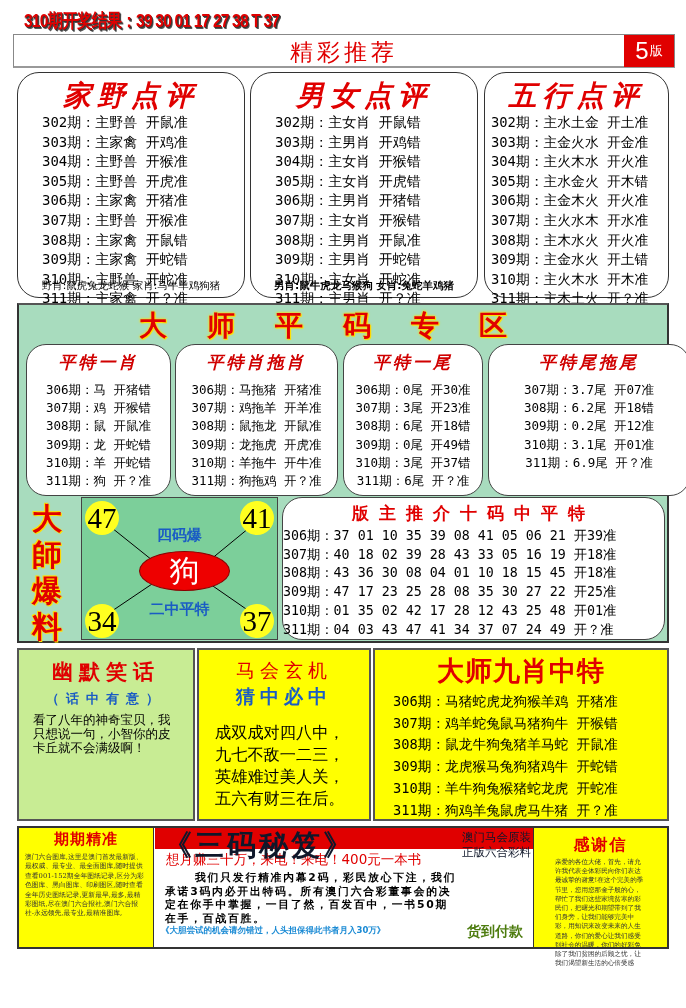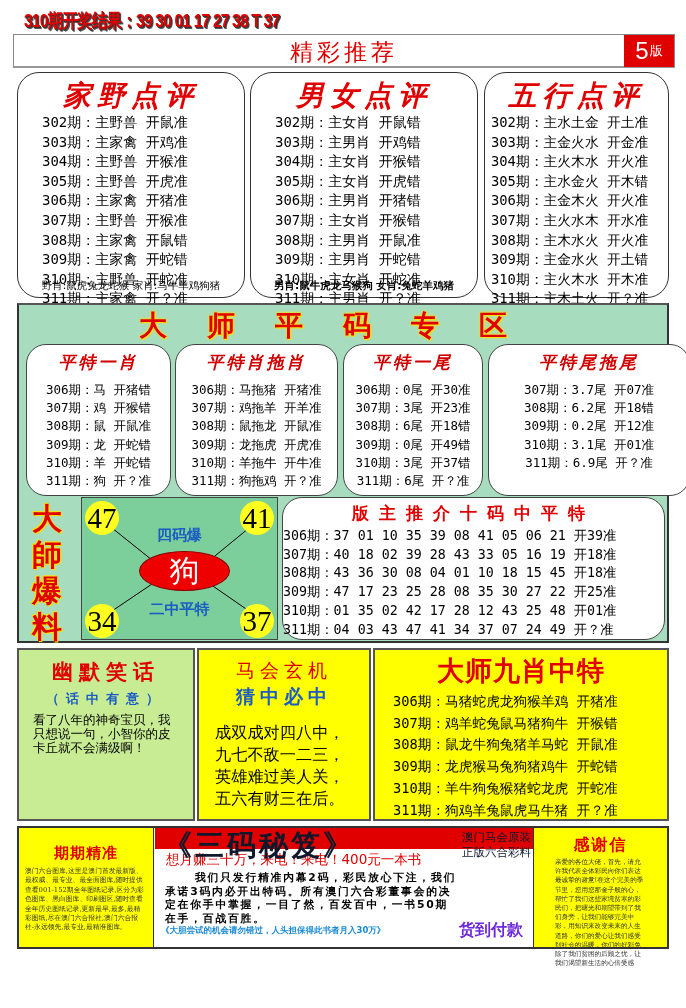--- a/index.html
+++ b/index.html
@@ -47,31 +47,31 @@
   .machine .m-title { text-align: center; color: #e00000; font-size: 19px; letter-spacing: 5px; margin-top: 8px; }
   .machine .m-sub { text-align: center; color: #1a5cc4; font-size: 19px; letter-spacing: 5px; font-weight: bold; }
   .machine .m-body { font-size: 16.2px; line-height: 22px; padding: 12px 0 0 16px; white-space: nowrap; }
 
   .nine { position: absolute; left: 373px; top: 648px; width: 296px; height: 173px; background: #ffff00; border: 2px solid #555; }
   .nine .n-title { text-align: center; color: #e00000; font-size: 27px; font-weight: bold; letter-spacing: 1px; margin-top: 3px; height: 38px; }
   .nine .rows { font-size: 13.7px; line-height: 21.7px; padding-left: 18px; }
 
   .footer { position: absolute; left: 17px; top: 826px; width: 652px; height: 123px; border: 2px solid #333; background: #fff; }
   .f-left { position: absolute; left: 0; top: 0; width: 135px; height: 119px; background: #ffff00; border-right: 1px solid #333; }
-  .f-left .fl-title { text-align: center; color: #e00000; font-weight: bold; font-size: 15px; margin-top: 16px; letter-spacing: 1px; }
+  .f-left .fl-title { text-align: center; color: #e00000; font-weight: bold; font-size: 15px; margin-top: 2px; letter-spacing: 1px; }
   .f-left .fl-body { font-family: "DejaVu Serif", serif; font-size: 6.8px; line-height: 9.4px; padding: 4px 6px; color: #333; }
   .f-mid { position: absolute; left: 136px; top: 0; width: 380px; height: 119px; }
   .banner { height: 21px; background: #e00000; color: #0f172a; position: relative; }
   .banner .b-main { position: absolute; left: 8px; top: 0; font-size: 29px; font-weight: bold; letter-spacing: 3px; line-height: 35px; white-space: nowrap; }
   .banner .b-side { position: absolute; right: 4px; top: 2px; font-size: 11.5px; line-height: 15px; text-align: left; }
   .slogan { color: #e00000; font-weight: normal; font-size: 13.5px; padding-left: 11px; margin-top: 2px; white-space: nowrap; }
   .f-body { font-size: 10.8px; font-weight: bold; line-height: 13.5px; padding: 2px 6px 0 10px; letter-spacing: 1.8px; }
   .f-body .indent { padding-left: 30px; }
   .f-note { position: absolute; left: 6px; bottom: 10px; font-size: 8.5px; color: #1a8ad4; font-weight: bold; white-space: nowrap; }
-  .f-cod { position: absolute; right: 12px; bottom: 6px; color: #6d28d9; font-size: 16px; font-weight: bold; }
+  .f-cod { position: absolute; right: 12px; bottom: 6px; color: #4d7c0f; font-size: 14px; font-weight: bold; }
   .f-right { position: absolute; right: 0; top: 0; width: 134px; height: 119px; background: #ffff00; border-left: 1px solid #333; }
   .f-right .fr-title { text-align: center; color: #e00000; font-weight: bold; font-size: 16px; margin-top: 7px; letter-spacing: 2px; }
   .f-right .fr-body { font-family: "DejaVu Serif", serif; font-size: 6.6px; line-height: 9.2px; padding: 2px 21px; color: #333; }
 </style>
 </head>
 <body>
 
 <div class="top-result">310期开奖结果：39 30 01 17 27 38 T 37</div>
 
 <div class="title-bar">

